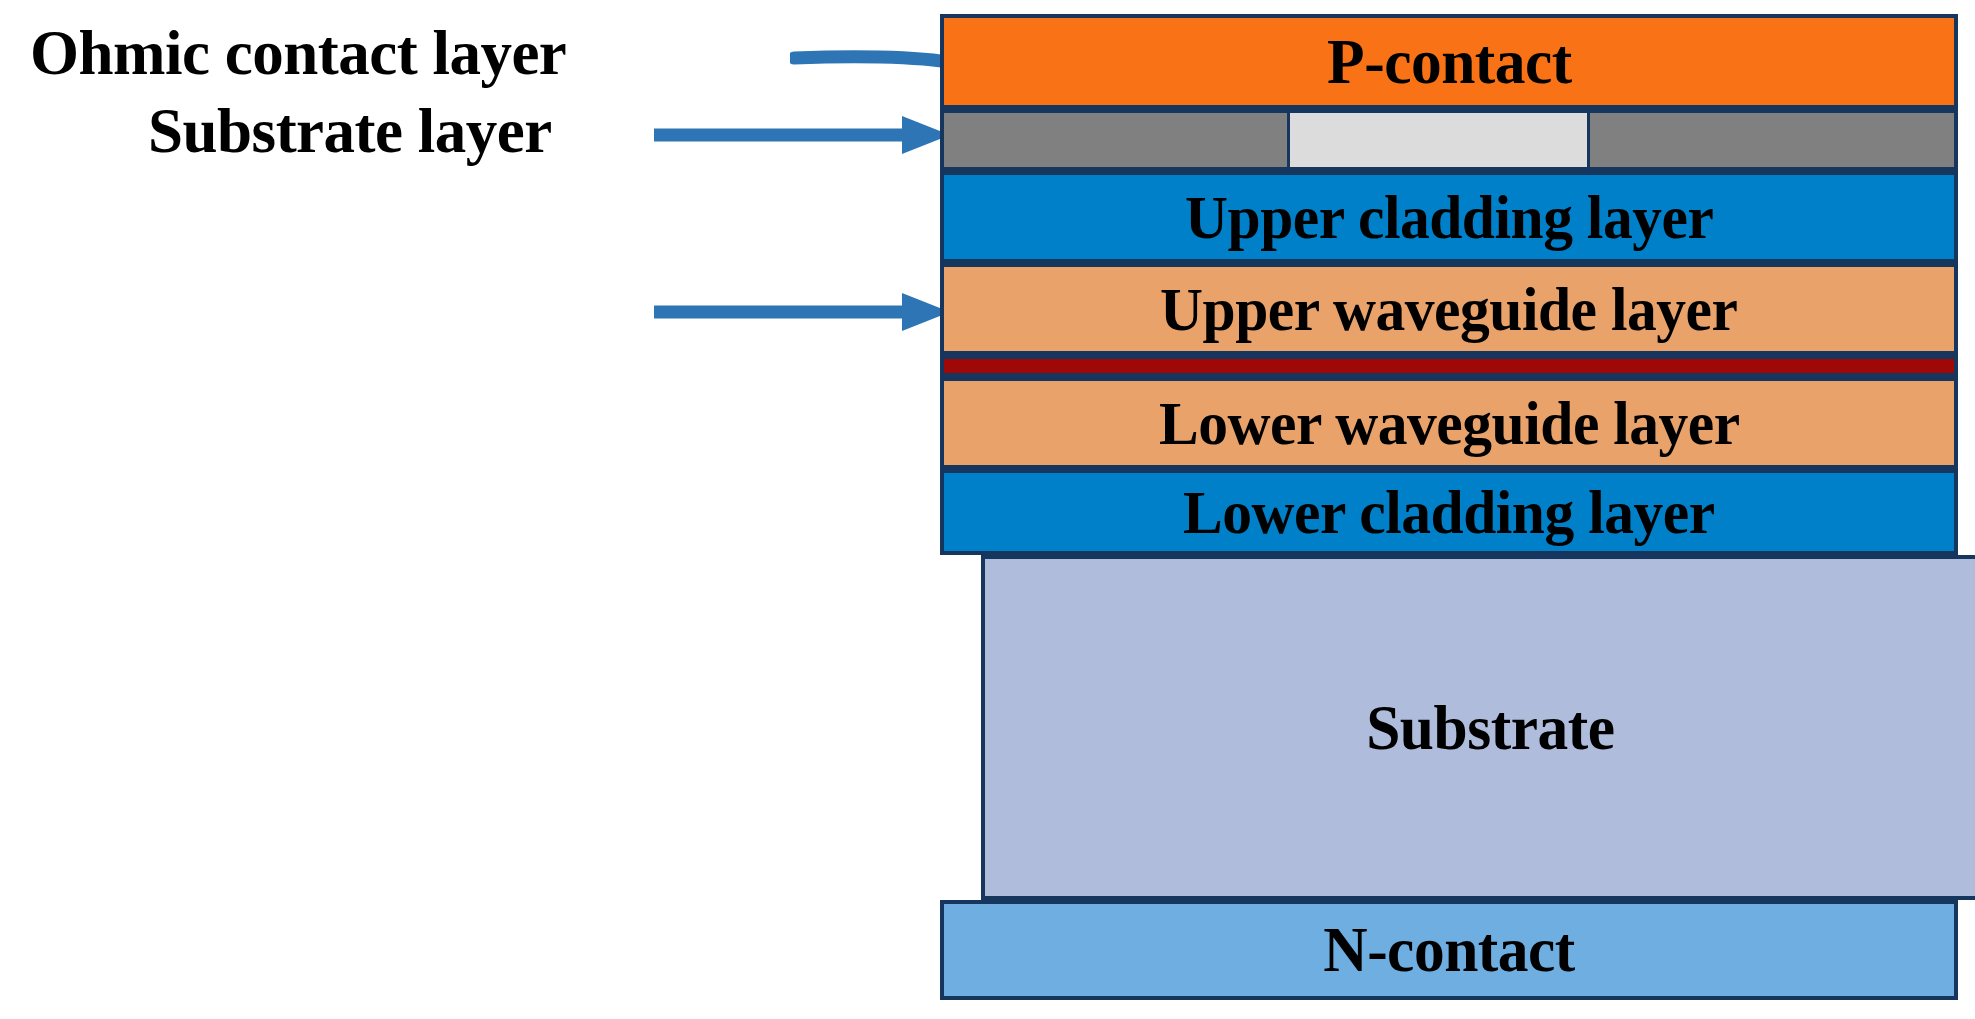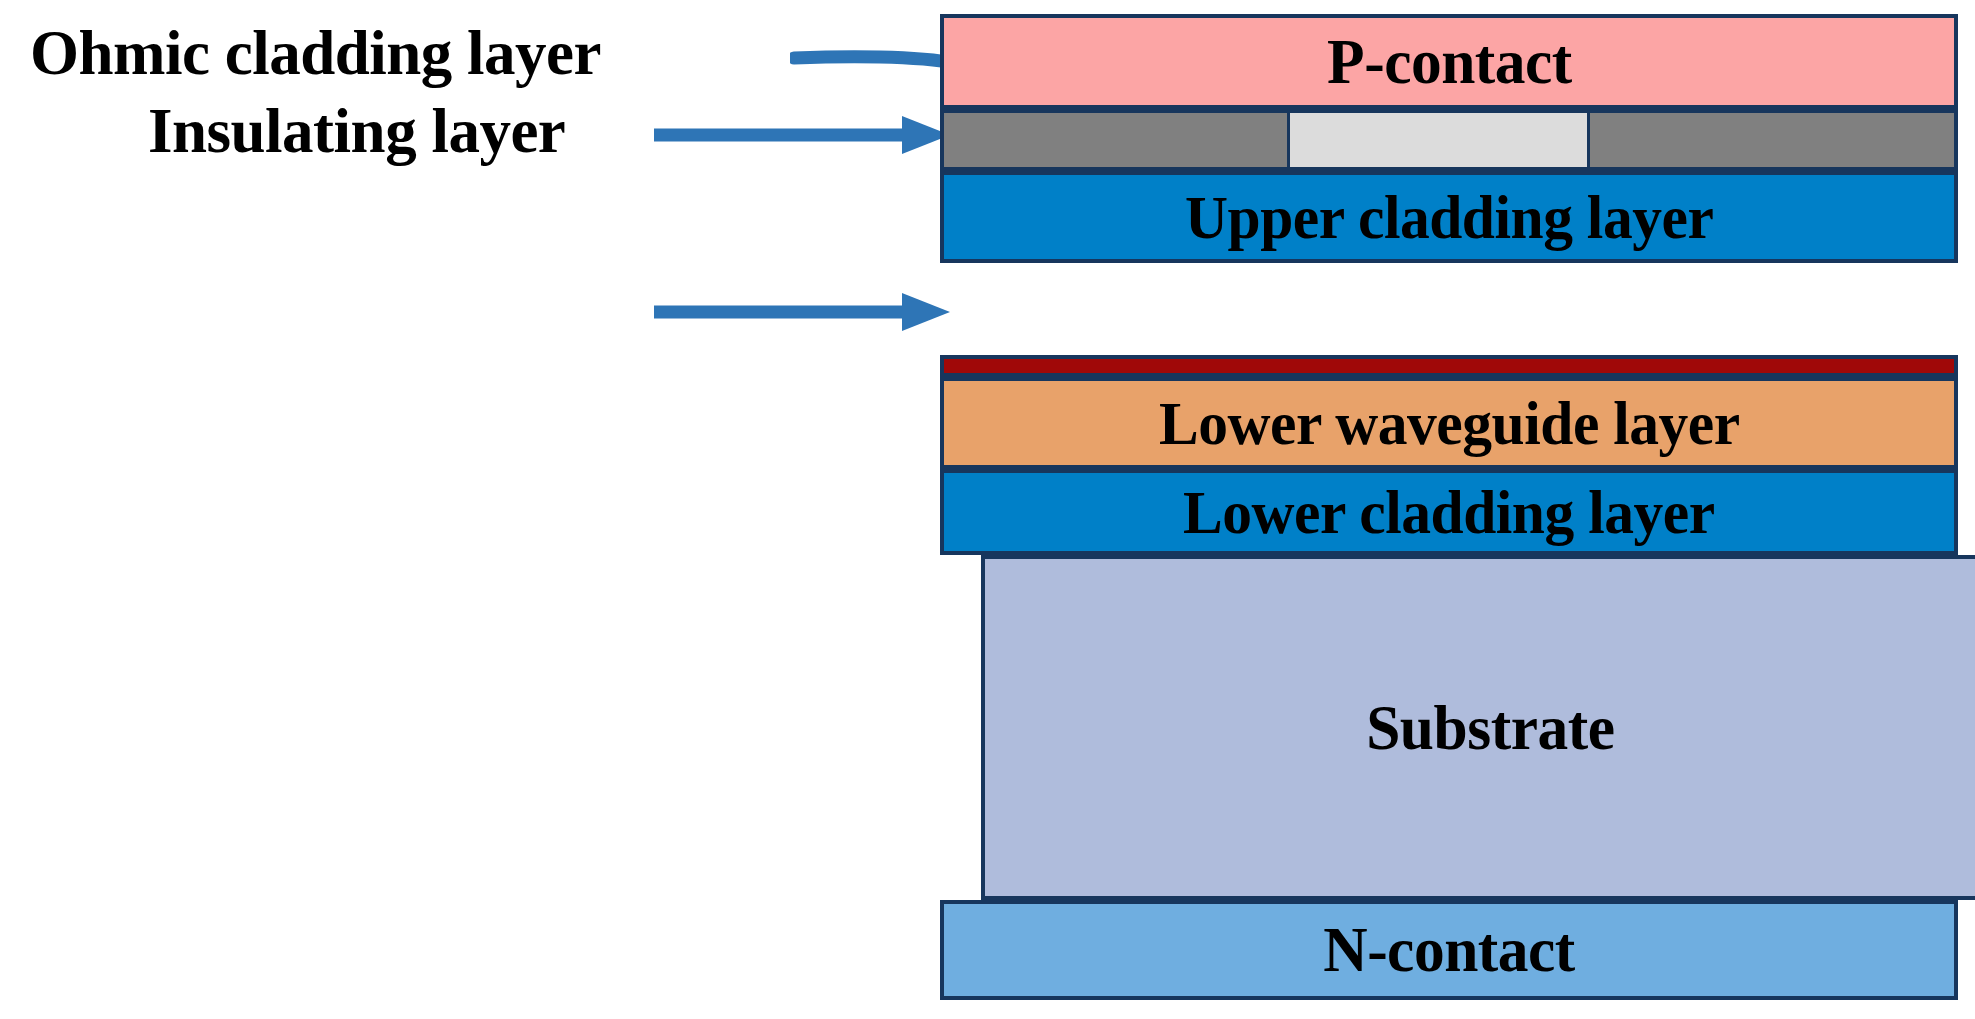--- a/index.html
+++ b/index.html
@@ -93,58 +93,61 @@
     border-bottom: 4px solid #17365D;
     border-left: 4px solid #17365D;
     border-right: 4px solid #17365D;
   }
 </style>
 </head>
 <body>
 
 <div id="stage">
 
-  <div class="callout" id="label-ohmic">Ohmic cladding layer</div>
+  <div class="callout" id="label-ohmic">Ohmic contact layer</div>
 
-  <div class="callout" id="label-insul">Insulating layer</div>
+  <div class="callout" id="label-insul">Substrate layer</div>
 
 
   <svg class="arrow-svg" id="arrow-ohmic" style="left:790px; top:40px; width:520px; height:115px;" viewBox="0 0 520 115">
     <path d="M 4 18 C 120 14, 200 18, 250 55 C 290 84, 330 92, 420 93" fill="none" stroke="#2E75B6" stroke-width="13" stroke-linecap="round"></path>
     <polygon points="412,73 470,93 412,113" fill="#2E75B6"></polygon>
   </svg>
 
   <svg class="arrow-svg" id="arrow-insulating" style="left:650px; top:110px; width:310px; height:50px;" viewBox="0 0 310 50">
     <line x1="4" y1="25" x2="258" y2="25" stroke="#2E75B6" stroke-width="13" stroke-linecap="butt"></line>
     <polygon points="252,6 300,25 252,44" fill="#2E75B6"></polygon>
   </svg>
 
   <svg class="arrow-svg" id="arrow-active" style="left:650px; top:287px; width:310px; height:50px;" viewBox="0 0 310 50">
     <line x1="4" y1="25" x2="258" y2="25" stroke="#2E75B6" stroke-width="13" stroke-linecap="butt"></line>
     <polygon points="252,6 300,25 252,44" fill="#2E75B6"></polygon>
   </svg>
 
   <div id="stack">
 
-    <div class="layer" id="layer-p-contact" style="top:0px; height:95px; background:#fca5a5;">
+    <div class="layer" id="layer-p-contact" style="top:0px; height:95px; background:#f97316;">
       <span class="layer-label big">P-contact</span>
     </div>
 
     <div class="layer" id="layer-insulating" style="top:95px; height:62px; background:#808080;">
       <div id="insulating-inner">
         <div class="insul-seg-opaque" style="width:34%;"></div>
         <div class="insul-window" style="width:30%;"></div>
         <div class="insul-seg-opaque" style="width:36%;"></div>
       </div>
     </div>
 
     <div class="layer" id="layer-upper-cladding" style="top:157px; height:92px; background:#0080C8;text-align:center;">
       <span class="layer-label">Upper cladding layer</span>
     </div>
 
+    <div class="layer" id="layer-upper-waveguide" style="top:249px; height:92px; background:#E8A26A;">
+      <span class="layer-label">Upper waveguide layer</span>
+    </div>
 
     <div class="layer" id="layer-active" style="top:341px; height:22px; background:#A00808;"></div>
 
     <div class="layer" id="layer-lower-waveguide" style="top:363px; height:92px; background:#E8A26A;">
       <span class="layer-label">Lower waveguide layer</span>
     </div>
 
     <div class="layer" id="layer-lower-cladding" style="top:455px; height:86px; background:#0080C8;">
       <span class="layer-label">Lower cladding layer</span>
     </div>

